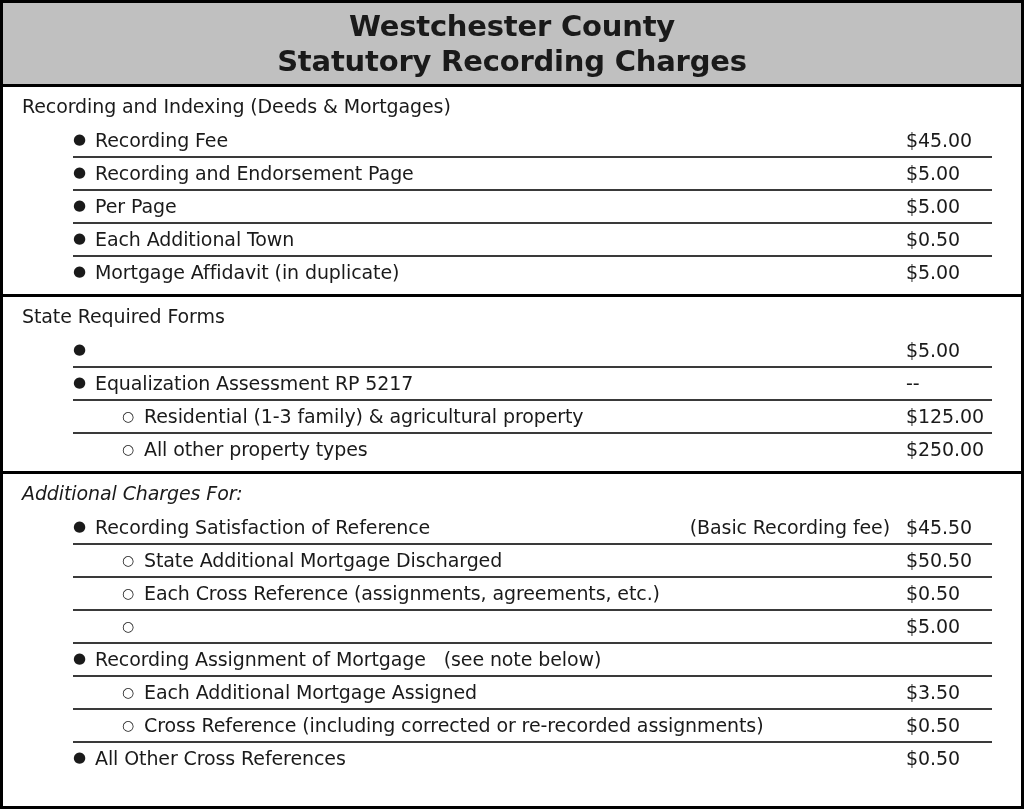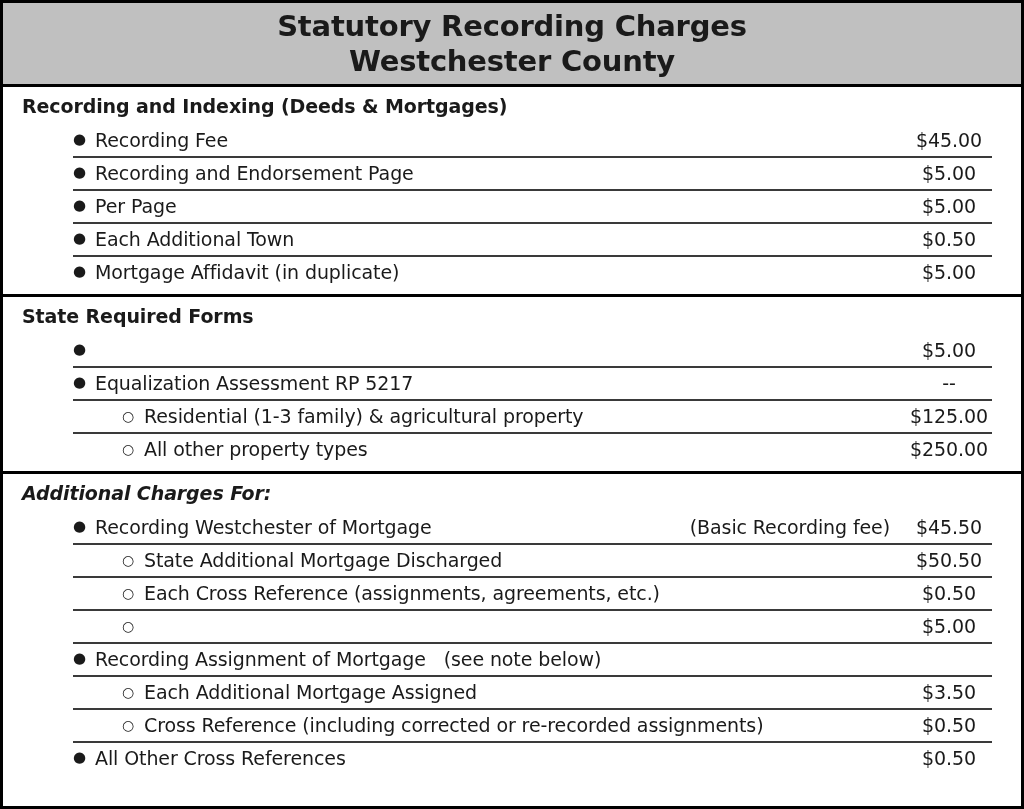--- a/index.html
+++ b/index.html
@@ -36,21 +36,21 @@
     color: #1a1a1a;
   }
   .section {
     box-sizing: border-box;
   }
   .section + .section {
     border-top: 3px solid #000000;
   }
   .section-header {
     font-size: 19px;
-    font-weight: bold;
+    font-weight: normal;
     padding: 6px 0 4px 19px;
     line-height: 26px;
     letter-spacing: -0.1px;
   }
   .section-header.italic {
     font-style: italic;
   }
   .rows {
     padding-bottom: 6px;
   }
@@ -95,34 +95,34 @@
     flex: 1 1 auto;
   }
   .note {
     font-size: 19px;
     white-space: pre;
     padding-right: 16px;
     letter-spacing: -0.1px;
   }
   .price {
     font-size: 19px;
-    text-align: center;
+    text-align: left;
     min-width: 86px;
     white-space: pre;
     letter-spacing: -0.1px;
   }
 </style>
 </head>
 <body>
 
 <div id="fee-table">
 
   <div class="title-bar">
+    <div class="title-line">Westchester County</div>
     <div class="title-line">Statutory Recording Charges</div>
-    <div class="title-line">Westchester County</div>
   </div>
 
   <div id="sections-host">
       <div class="section">
         <div class="section-header">Recording and Indexing (Deeds &amp; Mortgages)</div>
         <div class="rows">
           <div class="row">
             <span class="bullet">●</span>
             <span class="label">Recording Fee</span>
             <span class="spacer"></span>
@@ -180,21 +180,21 @@
             <span class="spacer"></span>
             <span class="price">$250.00</span>
           </div>
         </div>
       </div>
       <div class="section">
         <div class="section-header italic">Additional Charges For:</div>
         <div class="rows">
           <div class="row">
             <span class="bullet">●</span>
-            <span class="label">Recording Westchester of Mortgage</span>
+            <span class="label">Recording Satisfaction of Reference</span>
             <span class="spacer"></span>
             <span class="note">(Basic Recording fee)</span>
             <span class="price">$45.50</span>
           </div>
           <div class="row lvl2 sep">
             <span class="bullet">○</span>
             <span class="label">State Additional Mortgage Discharged</span>
             <span class="spacer"></span>
             <span class="price">$50.50</span>
           </div>

